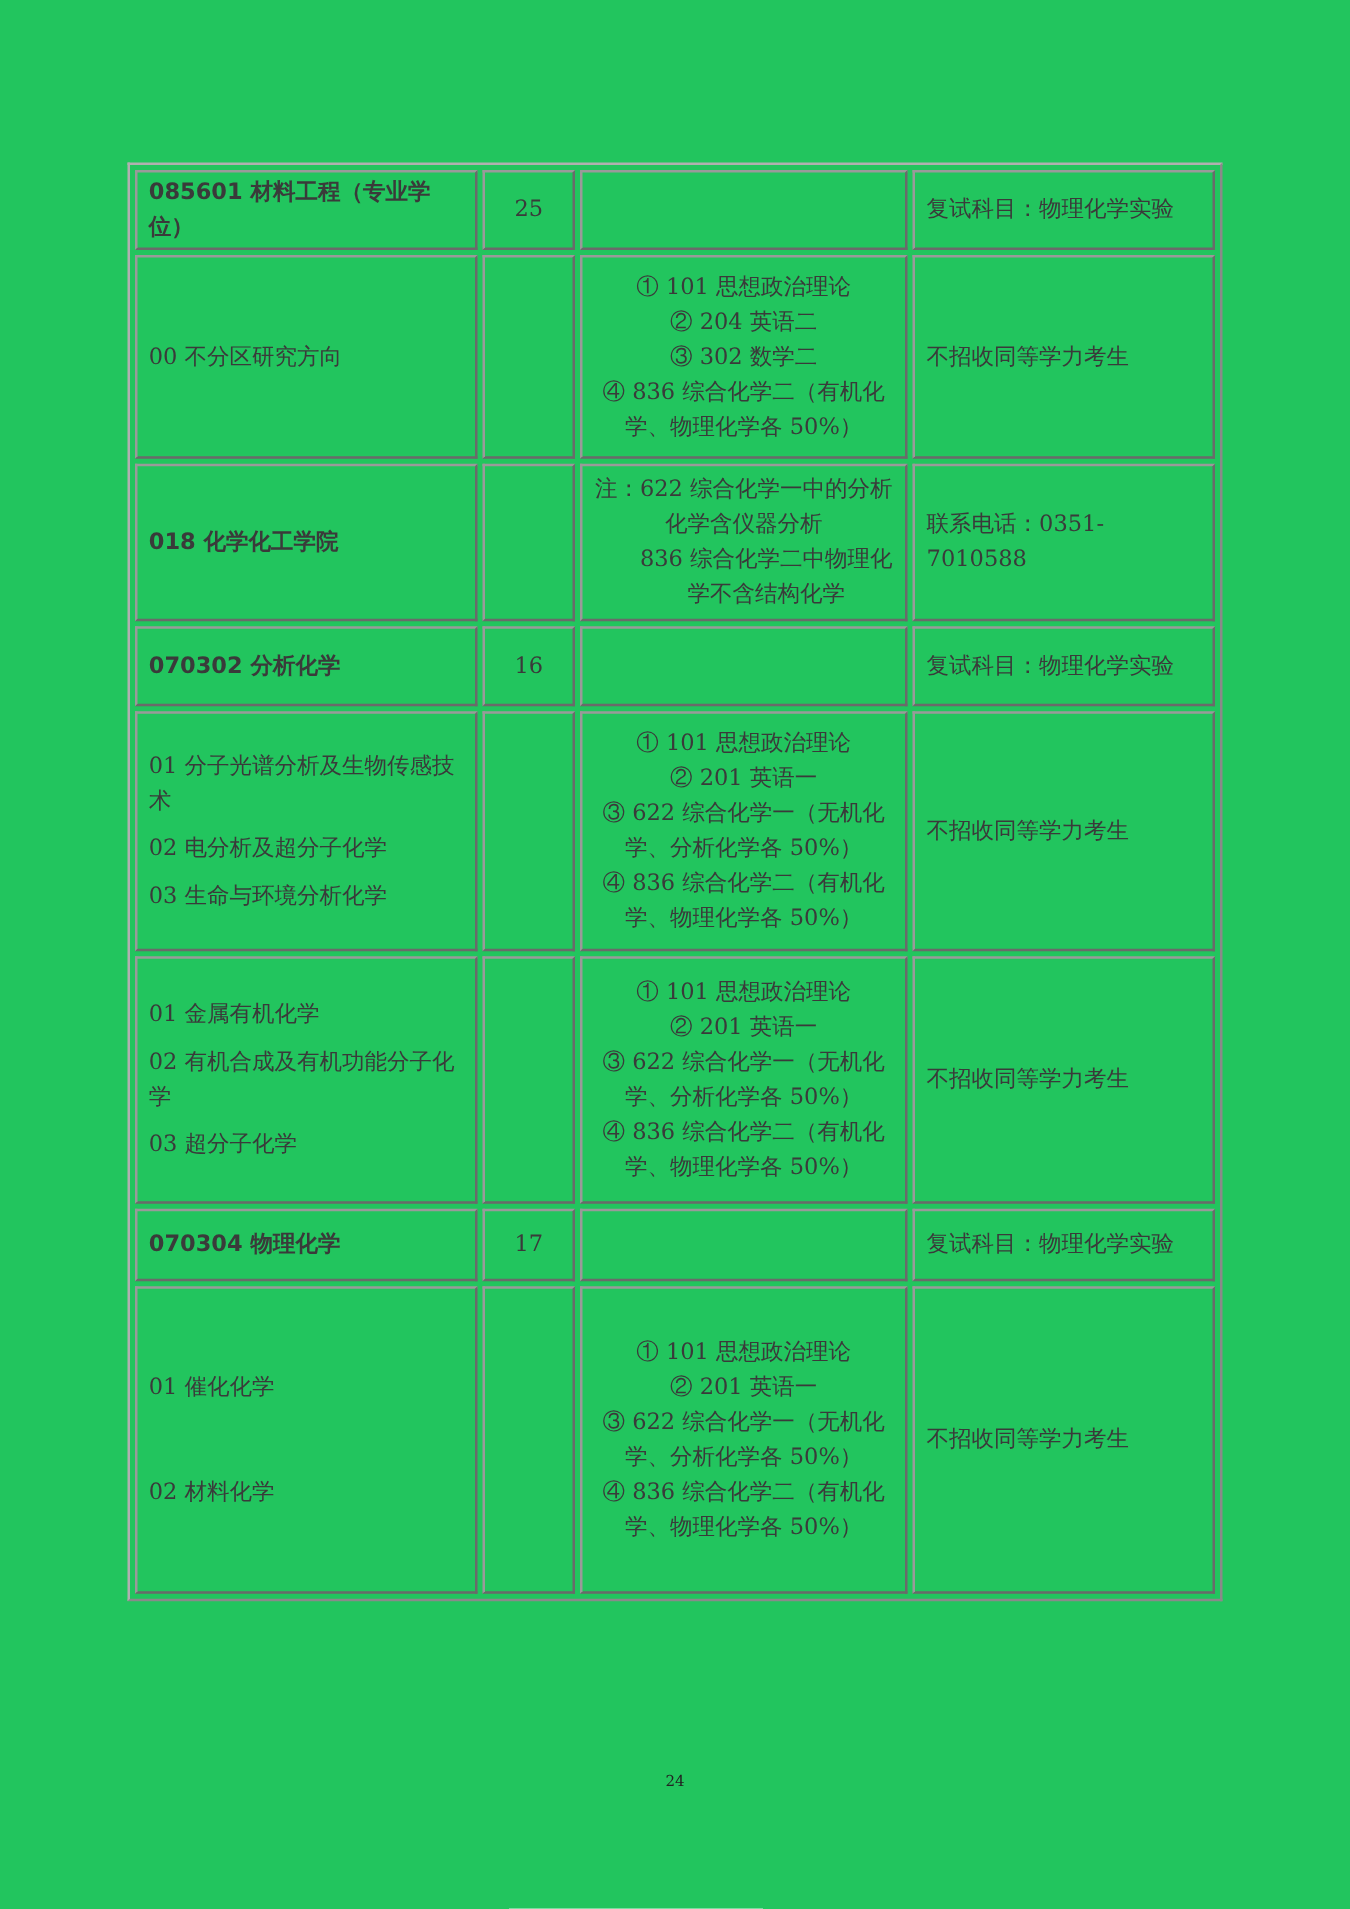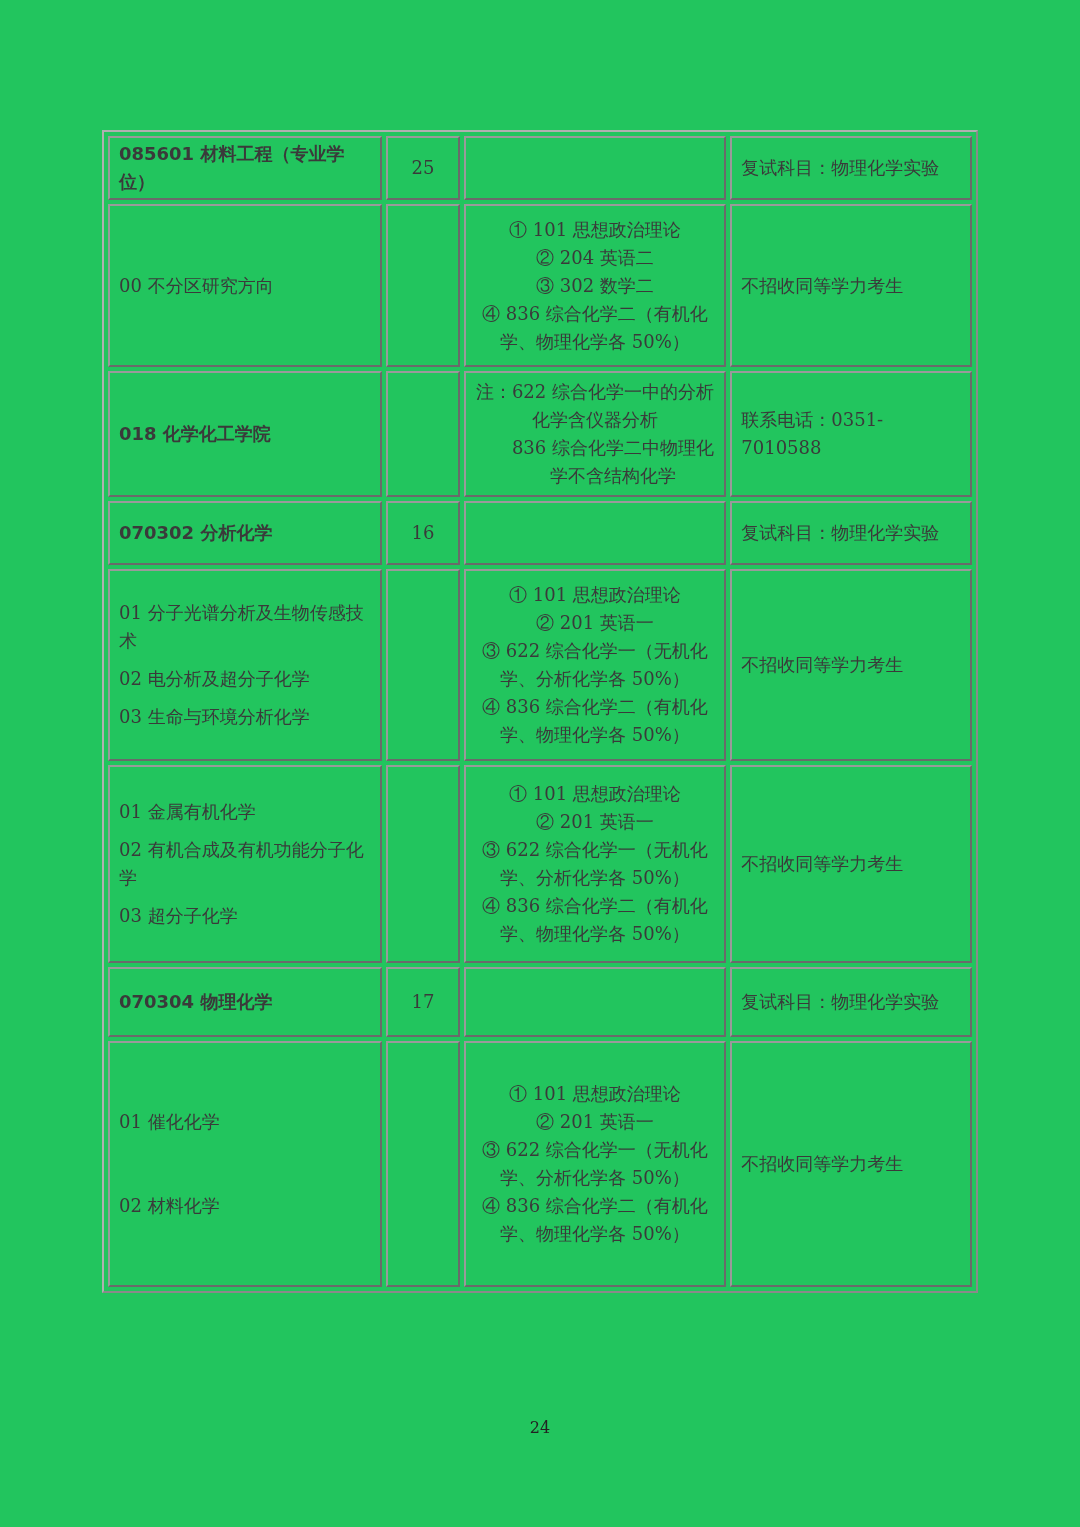--- a/index.html
+++ b/index.html
@@ -15,21 +15,21 @@
     padding:0 9px; vertical-align:middle; font-size:18px; line-height:28px; color:#3a3a3a;
   }
   td.c1 { width:258px; }
   td.c2 { width:52px; text-align:center; }
   td.c3 { width:246px;text-align:center; }
   td.c4 { width:224px; }
   .bold { font-family:"DejaVu Sans", "Liberation Sans", sans-serif; font-weight:bold; color:#111; font-size:17px; }
   .dir { display:block; margin:10px 0; }
   .subj { display:block; }
   .indent { display:block; padding-left:36px; }
-  .pageno { position:absolute; left:0; width:1080px; top:1418px; text-align:center; font-size:16px; color:#222; }
+  .pageno { position:absolute; left:0; width:1080px; top:1418px; text-align:center; font-size:12px; color:#222; }
 </style>
 </head>
 <body>
 
 <div class="page">
   <table class="grid">
     <tbody>
 
       <tr style="height:64px">
         <td class="c1 bold">085601 材料工程（专业学位）</td>
@@ -95,21 +95,21 @@
         <td class="c2"></td>
         <td class="c3">
           <span class="subj">① 101 思想政治理论</span>
           <span class="subj">② 201 英语一</span>
           <span class="subj">③ 622 综合化学一（无机化学、分析化学各 50%）</span>
           <span class="subj">④ 836 综合化学二（有机化学、物理化学各 50%）</span>
         </td>
         <td class="c4">不招收同等学力考生</td>
       </tr>
 
-      <tr style="height:70px">
+      <tr style="height:58px">
         <td class="c1 bold">070304 物理化学</td>
         <td class="c2">17</td>
         <td class="c3"></td>
         <td class="c4">复试科目：物理化学实验</td>
       </tr>
 
       <tr style="height:246px">
         <td class="c1">
           <span class="dir" style="margin-bottom:56px">01 催化化学</span>
           <span class="dir">02 材料化学</span>

